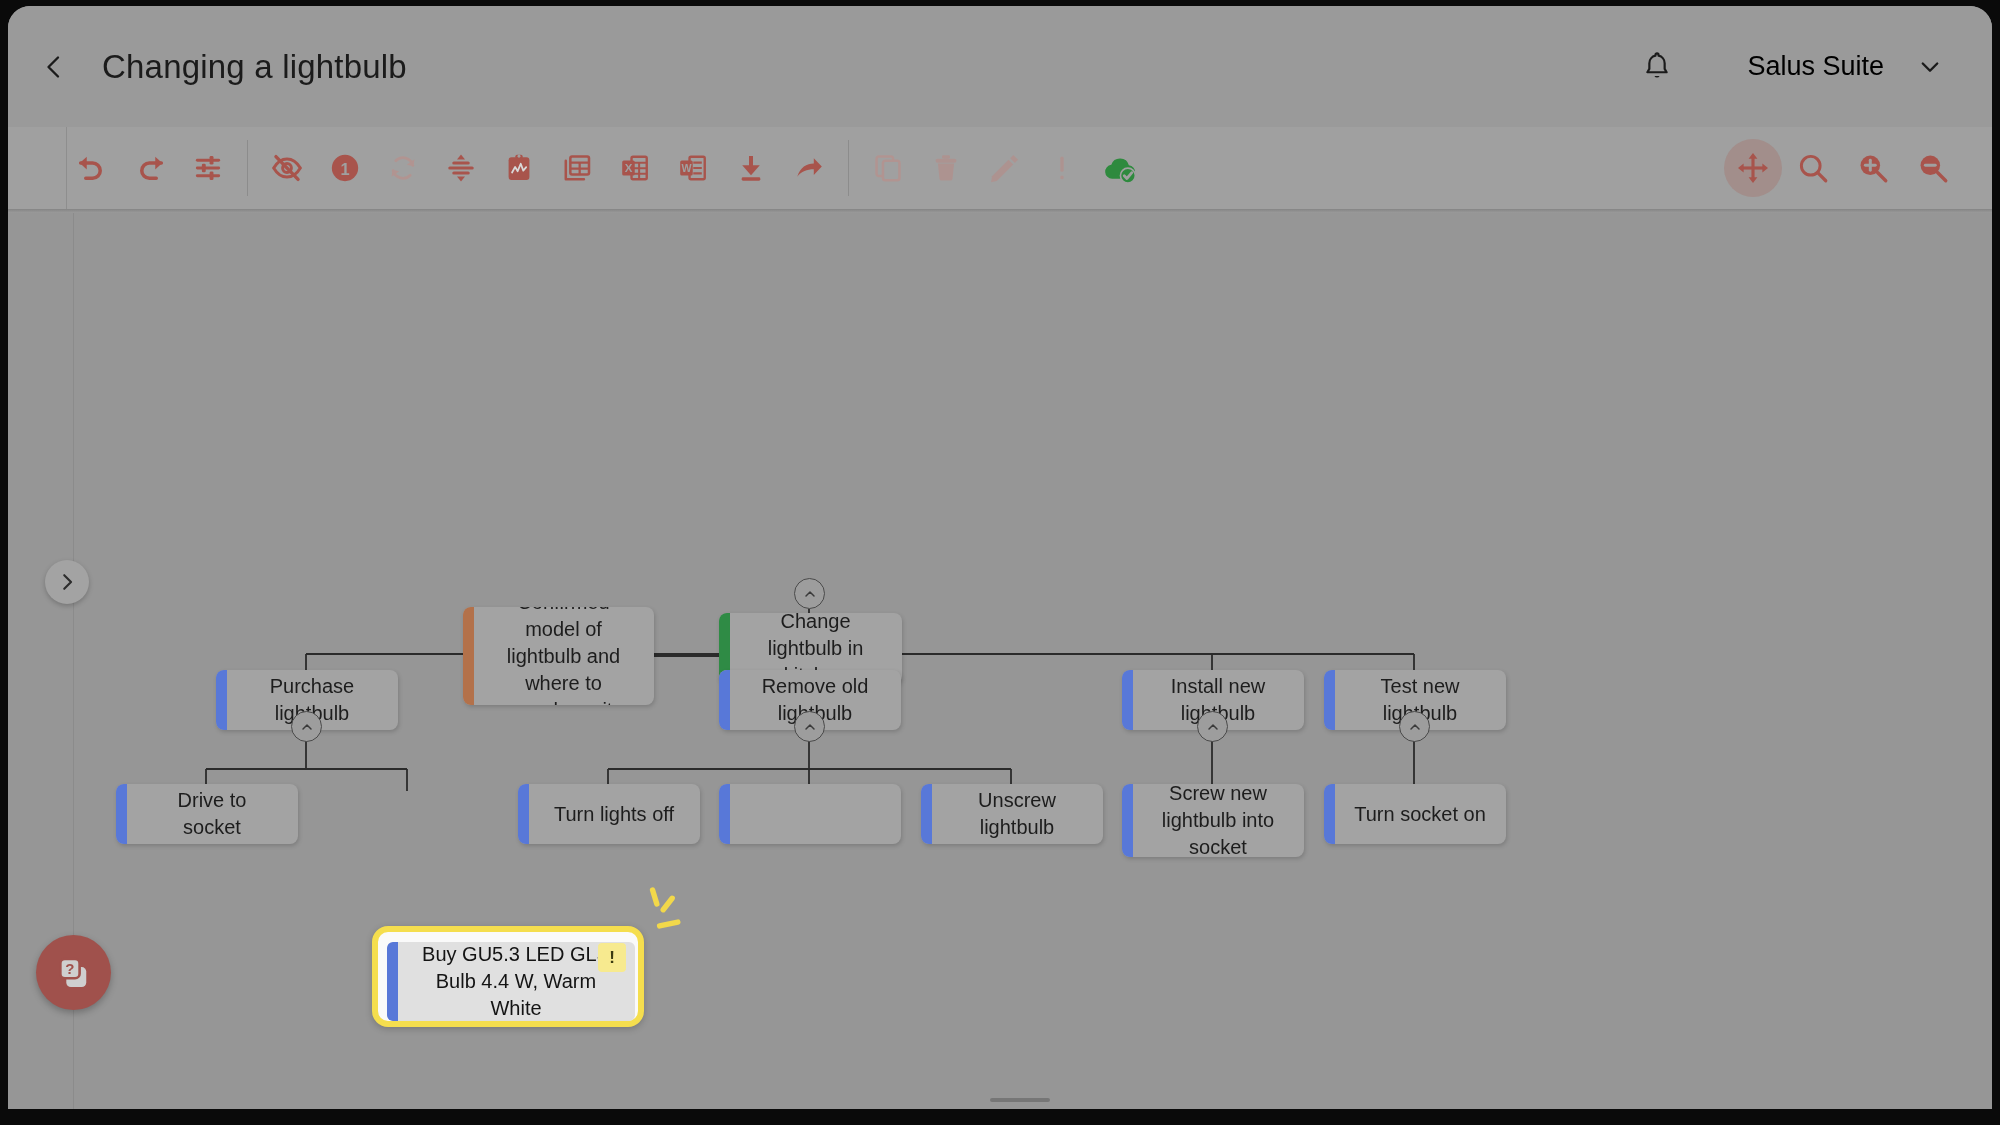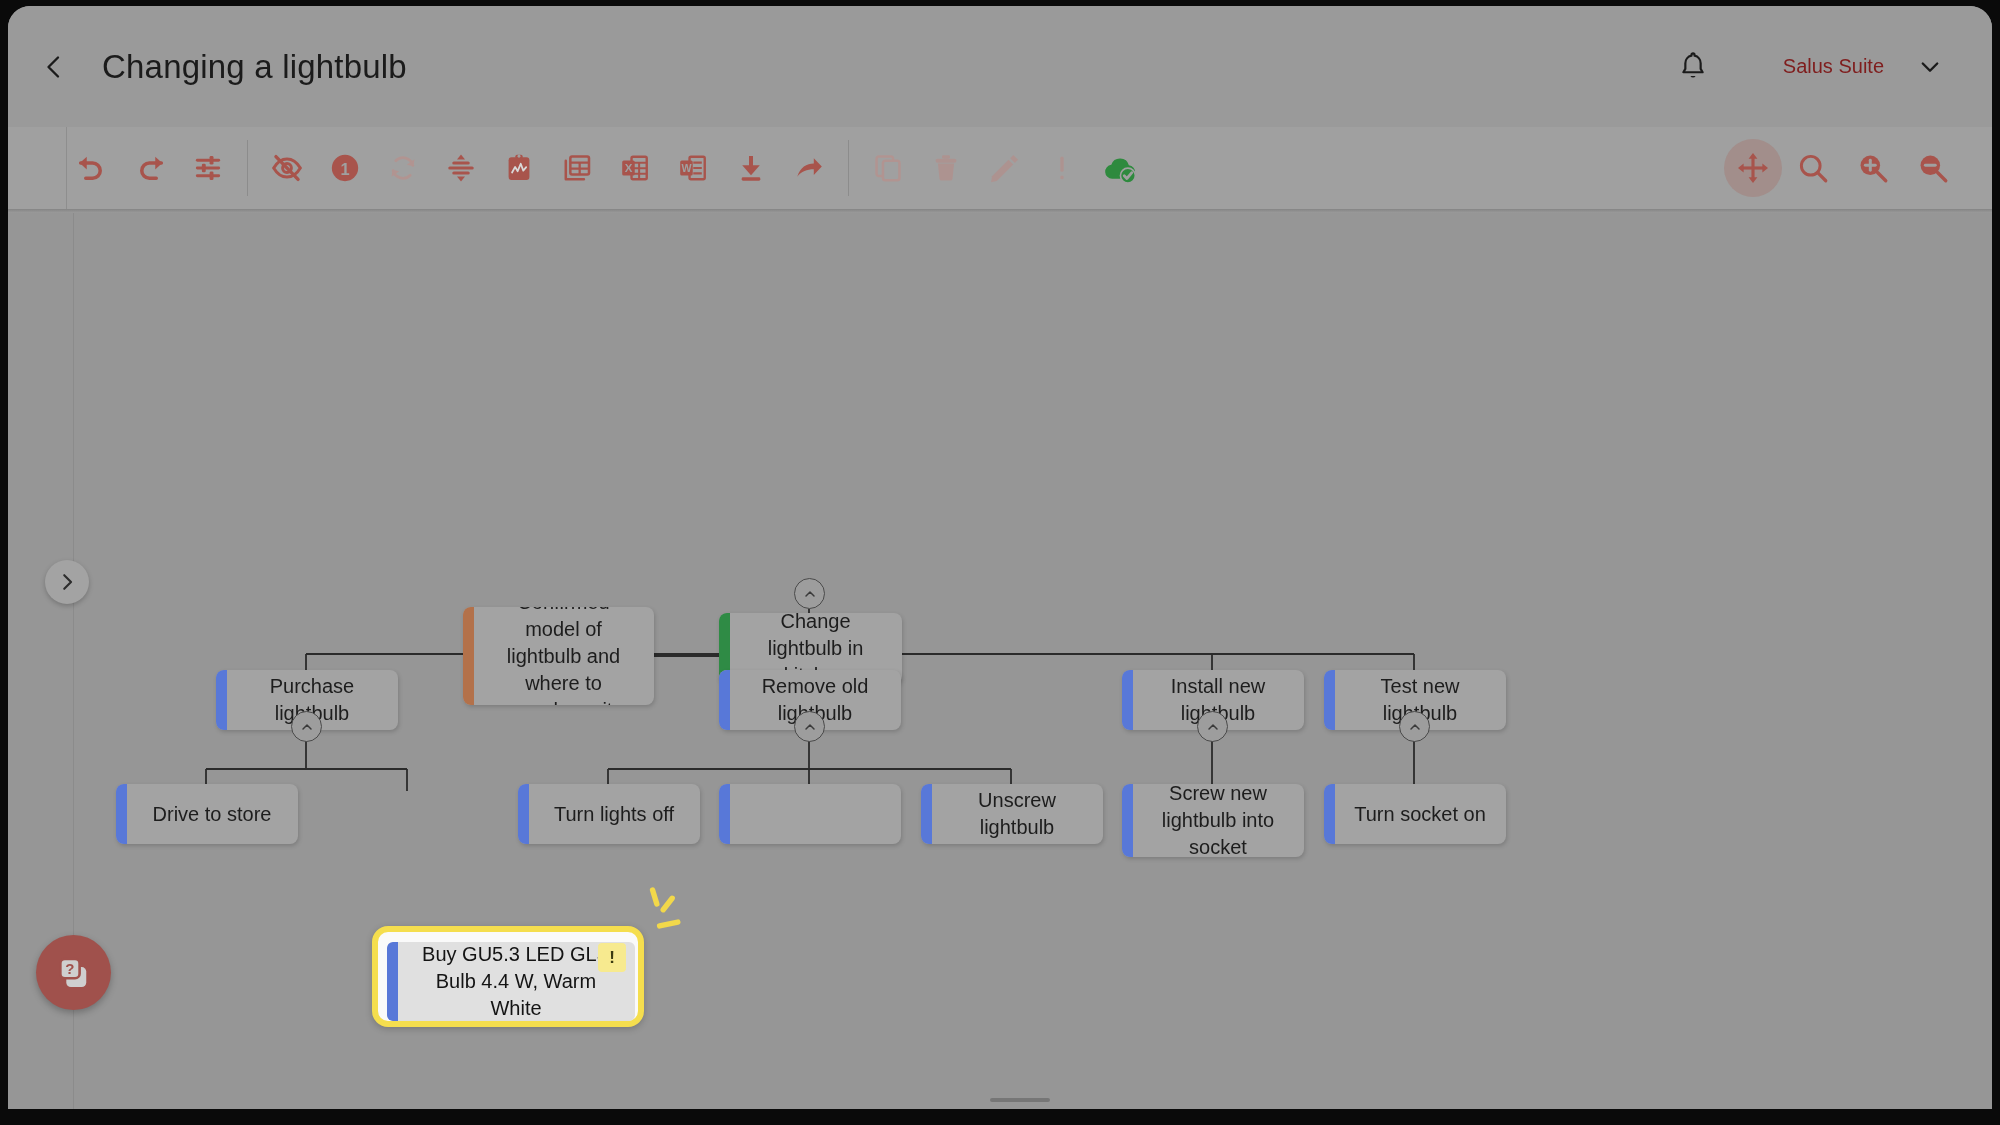--- a/index.html
+++ b/index.html
@@ -53,21 +53,21 @@
     margin-left: auto;
     margin-right: 42px;
     display: flex; align-items: center; gap: 26px;
   }
   #bell-button {
     width: 52px; height: 52px;
     display: flex; align-items: center; justify-content: center;
     cursor: pointer;
   }
   #account-name {
-    font-size: 20px; color: #7f1d1d;
+    font-size: 27px; color: #000000;
     margin-left: 38px;
     white-space: nowrap;
   }
   #account-chevron {
     width: 40px; height: 40px;
     display: flex; align-items: center; justify-content: center;
     cursor: pointer;
   }
 
   
@@ -589,21 +589,21 @@
           <div class="node-label">Test new lightbulb</div>
         </div>
         <div class="collapse-toggle" style="left:1391px; top:498px;">
           <svg width="16" height="16" viewBox="0 0 24 24">
             <path d="M6 15 L12 9 L18 15" fill="none" stroke="#3a3a3a" stroke-width="2.2" stroke-linecap="round" stroke-linejoin="round"></path>
           </svg>
         </div>
 
         <div class="node" style="left:108px; top:571px; width:182px; height:60px;">
           <div class="accent" style="background:#5878d8;"></div>
-          <div class="node-label">Drive to store</div>
+          <div class="node-label">Drive to socket</div>
         </div>
 
         <div class="node" style="left:510px; top:571px; width:182px; height:60px;align-items:center;">
           <div class="accent" style="background:#5878d8;"></div>
           <div class="node-label">Turn lights off</div>
         </div>
 
         <div class="node" style="left:711px; top:571px; width:182px; height:60px;">
           <div class="accent" style="background:#5878d8;"></div>
         </div>

